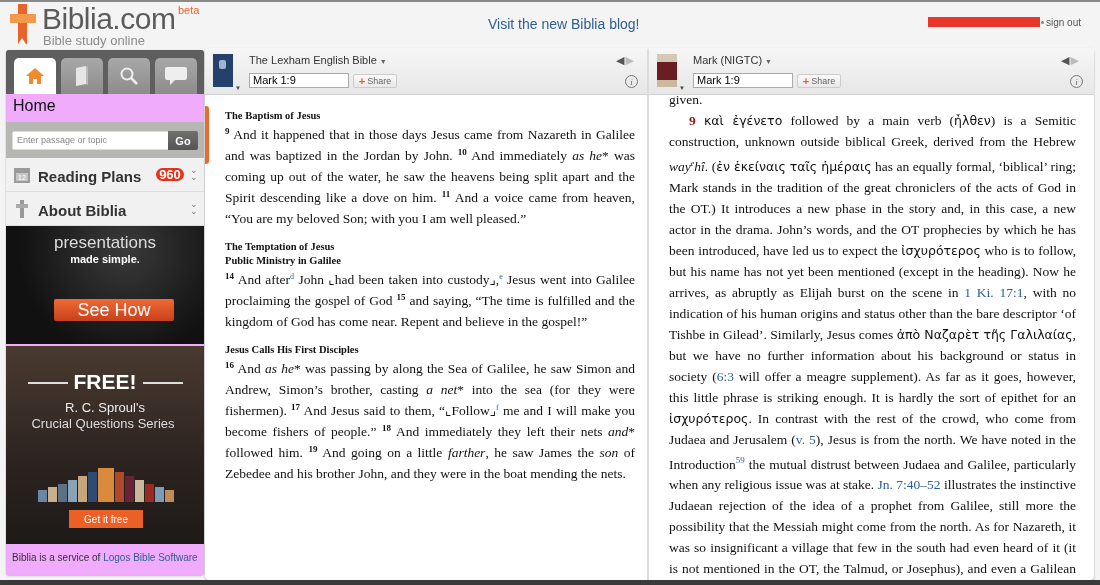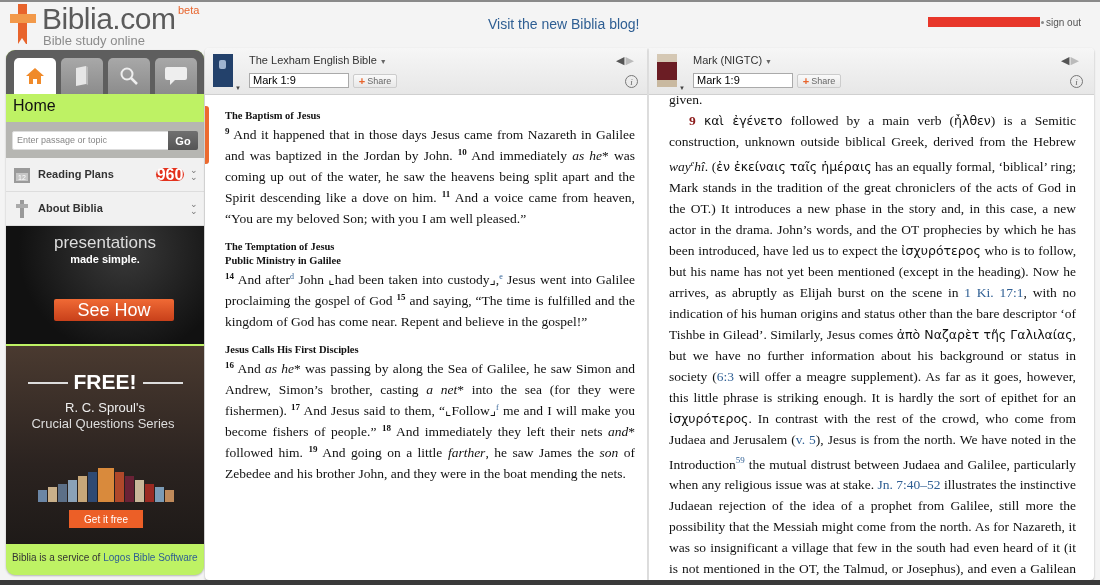--- a/index.html
+++ b/index.html
@@ -12,32 +12,32 @@
 .logo-mark .n{position:absolute;left:8px;top:34px;width:0;height:0;border-left:4.5px solid transparent;border-right:4.5px solid transparent;border-bottom:6px solid #f4f4f4}
 .logo-name{position:absolute;left:32px;top:-2px;font-size:30px;color:#5b5b5b;letter-spacing:-0.5px}
 .logo-tag{position:absolute;left:33px;top:29px;font-size:13px;color:#8c8c8c}
 .logo-beta{position:absolute;left:168px;top:0;font-size:11px;color:#e8642c}
 .blog-link{position:absolute;left:488px;top:16px;font-size:14px;color:#2e5e93;text-decoration:none}
 .redacted{position:absolute;left:928px;top:17px;width:112px;height:10px;background:#e8372a}
 .signout{position:absolute;left:1046px;top:17px;font-size:10px;color:#555}
 .signout-dot{position:absolute;left:1041px;top:21px;width:3px;height:3px;background:#888;border-radius:50%}
 
 
-.sidebar{position:absolute;left:6px;top:50px;width:198px;height:525px;background:#bef264;border-radius:9px;box-shadow:0 1px 2px rgba(0,0,0,.25);overflow:hidden}
+.sidebar{position:absolute;left:6px;top:50px;width:198px;height:525px;background:#f0abfc;border-radius:3px;box-shadow:0 1px 2px rgba(0,0,0,.25);overflow:hidden}
 .tabbar{position:absolute;left:0;top:0;width:198px;height:44px;background:#5e5e5e}
 .tab{position:absolute;top:8px;width:42px;height:36px;background:linear-gradient(#a8a8a8,#8c8c8c);border-radius:5px 5px 0 0;display:flex;align-items:center;justify-content:center}
 .tab.active{background:#fff}
 .home-label{position:absolute;left:7px;top:47px;font-size:16px;color:#111}
 .search-strip{position:absolute;left:0;top:72px;width:198px;height:36px;background:#b6b6b2}
 .search-input{position:absolute;left:6px;top:9px;width:177px;height:19px;border:1px solid #ddd;border-radius:2px;font-size:9px;color:#888;padding-left:4px;line-height:17px;background:#fff}
 .go-btn{position:absolute;left:162px;top:9px;width:30px;height:19px;background:linear-gradient(#707070,#555);color:#fff;font-size:11px;font-weight:bold;display:flex;align-items:center;justify-content:center;border-radius:0 2px 2px 0}
 .menu-row{position:absolute;left:0;width:198px;height:34px;background:#f1f1f1;border-bottom:1px solid #ddd}
-.menu-row .lbl{position:absolute;left:32px;top:10px;font-size:11px;font-weight:bold;color:#333}
+.menu-row .lbl{position:absolute;left:32px;top:10px;font-size:15px;font-weight:bold;color:#333}
 .menu-row .chev{position:absolute;left:184px;top:9px;font-size:9px;color:#777;line-height:7px}
-.badge{position:absolute;left:150px;top:10px;width:28px;height:13px;background:#e3321d;border-radius:7px;color:#fff;font-size:16px;font-weight:bold;display:flex;align-items:center;justify-content:center}
+.badge{position:absolute;left:150px;top:10px;width:28px;height:13px;background:#e3321d;border-radius:7px;color:#fff;font-size:13px;font-weight:bold;display:flex;align-items:center;justify-content:center}
 .ad1{position:absolute;left:0;top:176px;width:198px;height:118px;background:radial-gradient(circle at 60% 20%,#3a3a3a,#111 70%)}
 .ad1 .l1{position:absolute;left:0;width:198px;top:7px;text-align:center;color:#ddd;font-size:17px}
 .ad1 .l2{position:absolute;left:0;width:198px;top:27px;text-align:center;color:#fff;font-size:11px;font-weight:bold}
 .ad1 .btn{position:absolute;left:48px;top:73px;width:120px;height:22px;background:linear-gradient(#f06a35,#c8401a);color:#fff;font-size:18px;display:flex;align-items:center;justify-content:center;border-radius:2px}
 .ad2{position:absolute;left:0;top:296px;width:198px;height:198px;background:linear-gradient(#4a3a30,#2b2320 60%,#1e1a18)}
 .ad2 .free{position:absolute;left:0;width:198px;top:24px;text-align:center;color:#fff;font-size:21px;font-weight:bold}
 .ad2 .free:before,.ad2 .free:after{content:"";display:inline-block;width:40px;height:2px;background:#ddd;vertical-align:middle;margin:0 6px}
 .ad2 .rc{position:absolute;left:0;width:198px;top:54px;text-align:center;color:#eee;font-size:13px}
 .ad2 .rc2{position:absolute;left:0;width:194px;top:70px;text-align:center;color:#ddd;font-size:13px}
 .books{position:absolute;left:20px;top:124px;width:160px;height:32px;display:flex;align-items:flex-end;justify-content:center;gap:1px}

